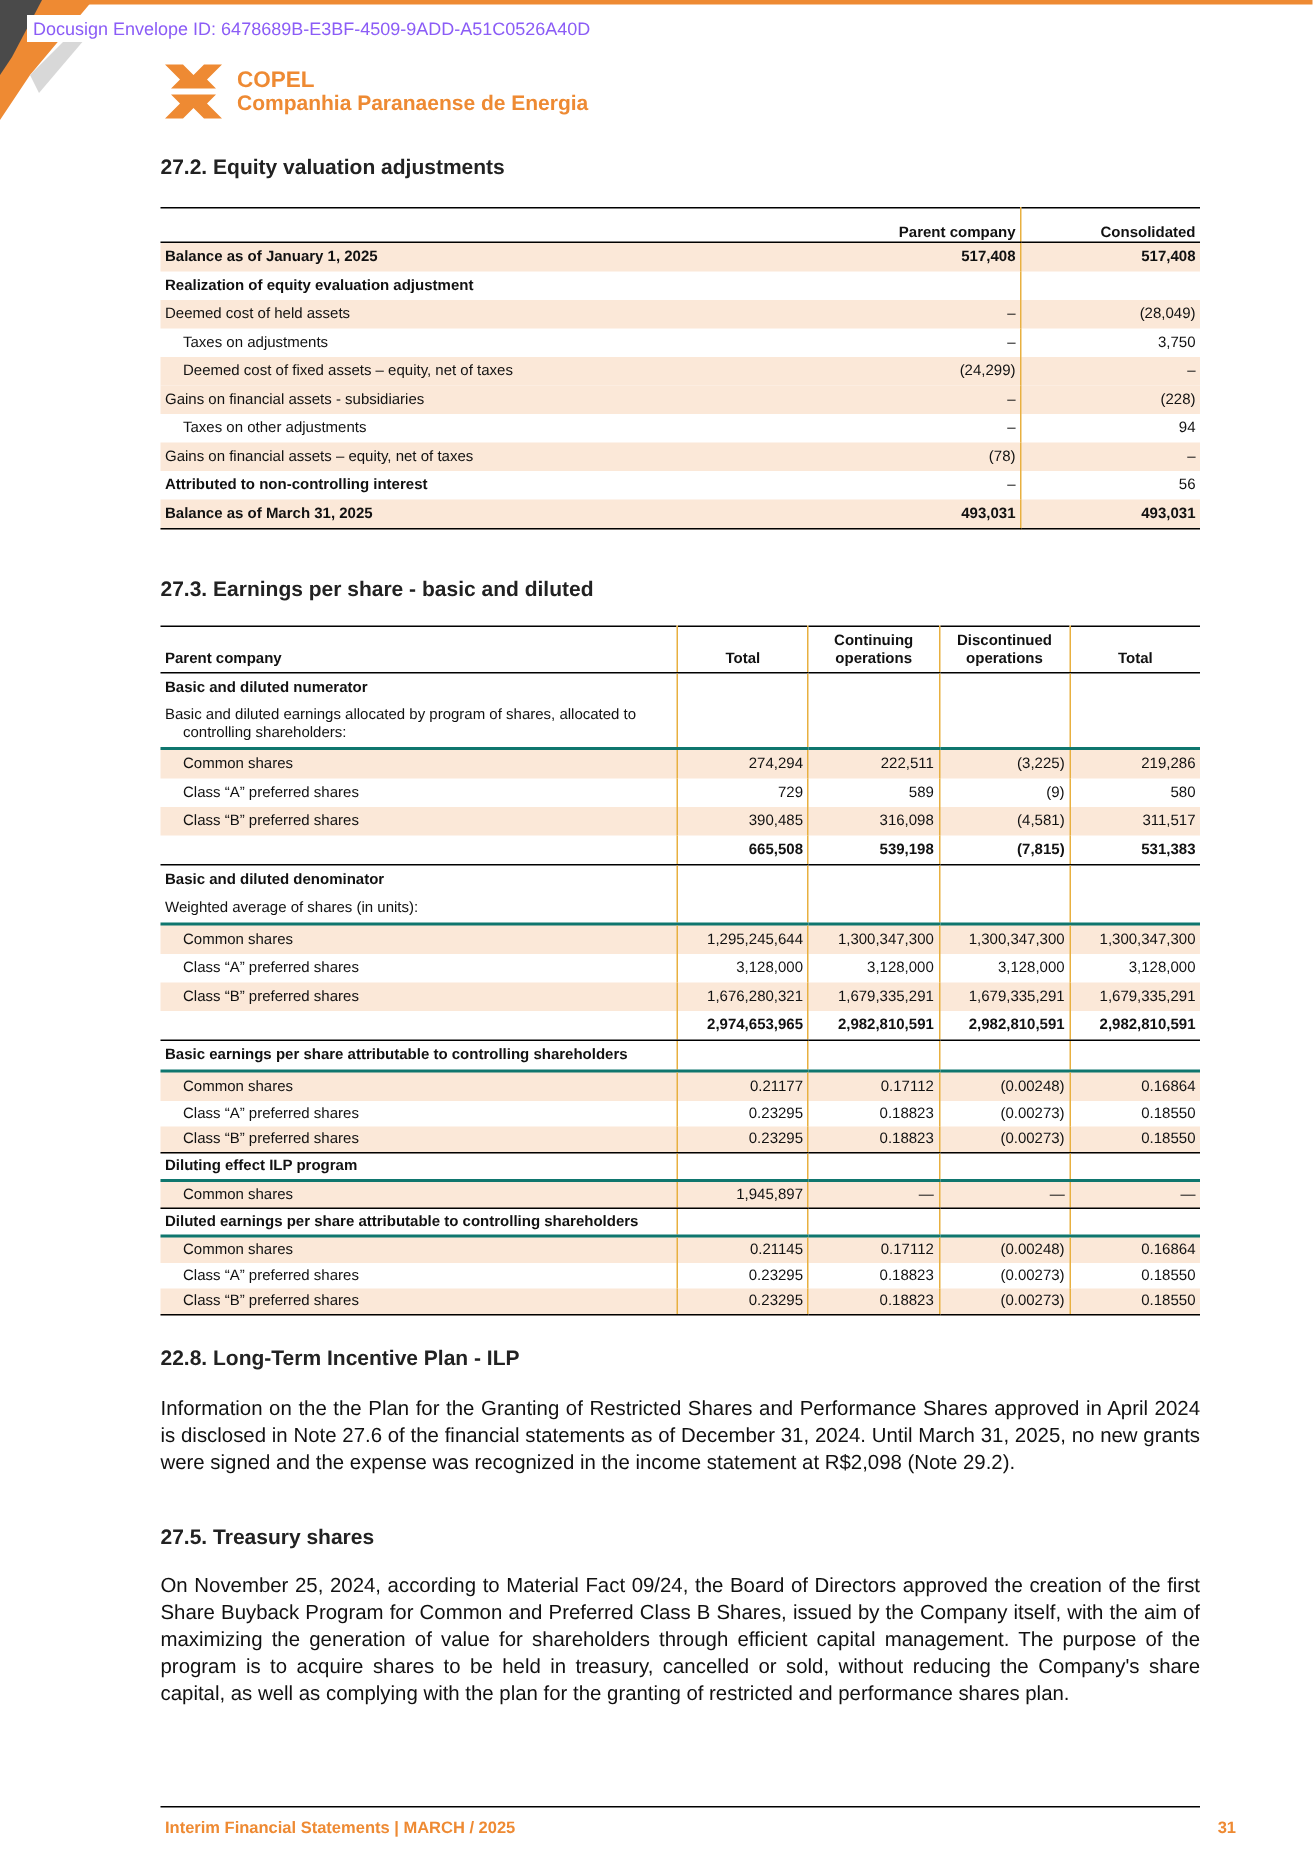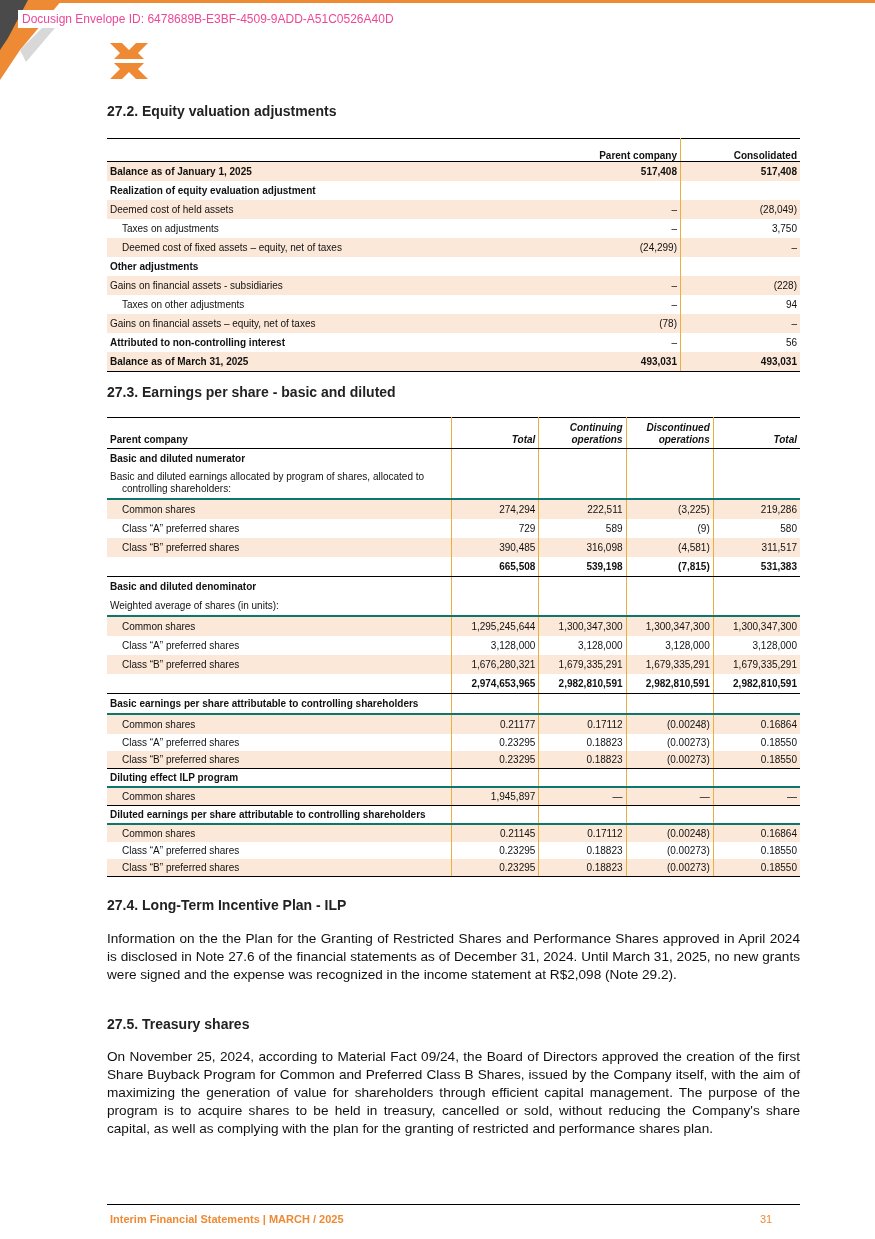--- a/index.html
+++ b/index.html
@@ -1,19 +1,19 @@
 <!DOCTYPE html>
 <html><head>
 <meta charset="utf-8">
 <style>
   html, body { margin: 0; padding: 0; background: #ffffff; }
   body { width: 875px; height: 1239px; position: relative; overflow: hidden; font-family: "Liberation Sans", sans-serif; color: #111; }
   .topbar { position: absolute; left: 0; top: 0; width: 875px; height: 3px; background: #ee8a33; }
   .corner { position: absolute; left: 0; top: 0; width: 80px; height: 80px; }
-  .envelope { position: absolute; left: 18px; top: 10px; background: #fff; font-size: 12px; padding: 2px 4px; color: #ec4899; font-family: "Liberation Sans", sans-serif; }
+  .envelope { position: absolute; left: 18px; top: 10px; background: #fff; font-size: 12px; padding: 2px 4px; color: #8b5cf6; font-family: "Liberation Sans", sans-serif; }
   .logo { position: absolute; left: 108px; top: 41px; height: 40px; display: flex; align-items: center; }
   .logo-mark { width: 42px; height: 40px; }
   .logo-text { margin-left: 8px; color: #ee8a33; font-weight: bold; line-height: 15px; }
   .logo-text .l1 { font-size: 15px; }
   .logo-text .l2 { font-size: 14px; }
 
   h2.sec { position: absolute; left: 107px; margin: 0; font-size: 14px; font-weight: bold; color: #222; }
 
   table { border-collapse: collapse; position: absolute; left: 107px; width: 693px; font-size: 10px; }
   td { padding: 0 3px; height: 19px; white-space: nowrap; }
@@ -29,51 +29,55 @@
   #t1 td.c2 { width: 113px; }
   #t1 tr.last td { border-bottom: 1px solid #000; }
 
   
   #t2 { top: 417px; border-top: 1px solid #000; }
   #t2 td { height: 19px; }
   #t2 .vl { border-left: 1px solid #e8b040; }
   #t2 .h1 td { height: 18px; font-weight: bold; vertical-align: middle; }
   #t2 .h1 td.date { border-bottom: 1px solid #e8b040; }
   #t2 .h2 td { height: 28px; font-weight: bold; vertical-align: bottom; border-bottom: 1px solid #000; line-height: 12px; padding-bottom: 2px; }
-  #t2 .h2 td.num { text-align: right; font-style: italic; }
+  #t2 .h2 td.num { text-align: center; }
   #t2 .wrap { white-space: normal; line-height: 12px; height: 30px; }
   #t2 .bt td { border-top: 2px solid #0f766e; }
   #t2 .bb td { border-bottom: 1px solid #000; }
   #t2 td.c0 { width: 330px; }
   #t2 td.cn { width: 83px; }
 
   p.body { position: absolute; left: 107px; width: 693px; margin: 0; font-size: 13.6px; line-height: 18px; text-align: justify; color: #111; }
 
   .footer-line { position: absolute; left: 107px; top: 1204px; width: 693px; height: 1px; background: #000; }
   .footer-left { position: absolute; left: 110px; top: 1213px; font-size: 11px; font-weight: bold; color: #ee8a33; }
-  .footer-right { position: absolute; left: 760px; width: 36px; top: 1213px; font-size: 11px; font-weight: normal; color: #ee8a33; }
+  .footer-right { position: absolute; left: 788px; width: 36px; top: 1213px; font-size: 11px; font-weight: bold; color: #ee8a33; text-align: right; }
 </style>
 </head>
 <body>
 
 <div class="topbar"></div>
 <svg class="corner" viewBox="0 0 80 80">
   <polygon points="0,0 62,0 20,50 0,80" fill="#ee8a33"></polygon>
   <polygon points="0,0 28,0 8,38 0,50" fill="#4a4a4a"></polygon>
   <polygon points="20,50 48,22 60,22 26,62" fill="#d8d8d8"></polygon>
 </svg>
 <div class="envelope">Docusign Envelope ID: 6478689B-E3BF-4509-9ADD-A51C0526A40D</div>
 
 <div class="logo">
   <svg class="logo-mark" viewBox="0 0 42 40">
     <g fill="#ee8a33">
       <polygon points="2,2 14,2 21,9 28,2 40,2 30,12 36,18 6,18 12,12"></polygon>
       <polygon points="6,22 36,22 30,28 40,38 28,38 21,31 14,38 2,38 12,28"></polygon>
     </g>
   </svg>
+  <div class="logo-text">
+    <div class="l1">COPEL</div>
+    <div class="l2">Companhia Paranaense de Energia</div>
+  </div>
 </div>
 
 <h2 class="sec" style="top:103px">27.2. Equity valuation adjustments</h2>
 
 <table id="t1">
   <tbody>
       <tr class="hdr">
     <td></td>
     <td class="num c1">Parent company</td>
     <td class="num c2">Consolidated</td>
@@ -95,25 +99,20 @@
   </tr>
   <tr>
     <td class="ind">Taxes on adjustments</td>
     <td class="num c1">–</td>
     <td class="num c2">3,750</td>
   </tr>
   <tr class="shade">
     <td class="ind">Deemed cost of fixed assets – equity, net of taxes</td>
     <td class="num c1">(24,299)</td>
     <td class="num c2">–</td>
-  </tr>
-  <tr class="bold">
-    <td>Other adjustments</td>
-    <td class="num c1"></td>
-    <td class="num c2"></td>
   </tr>
   <tr class="shade">
     <td>Gains on financial assets - subsidiaries</td>
     <td class="num c1">–</td>
     <td class="num c2">(228)</td>
   </tr>
   <tr>
     <td class="ind">Taxes on other adjustments</td>
     <td class="num c1">–</td>
     <td class="num c2">94</td>
@@ -299,21 +298,21 @@
       <tr class="shade bb">
         <td class="c0 ind" style="height: 17px;">Class “B” preferred shares</td>
         <td class="num cn vl" style="height: 17px;">0.23295</td>
         <td class="num cn vl" style="height: 17px;">0.18823</td>
         <td class="num cn vl" style="height: 17px;">(0.00273)</td>
         <td class="num cn vl" style="height: 17px;">0.18550</td>
       </tr>
     </tbody>
 </table>
 
-<h2 class="sec" style="top:897px">27.4. Long-Term Incentive Plan - ILP</h2>
+<h2 class="sec" style="top:897px">22.8. Long-Term Incentive Plan - ILP</h2>
 <p class="body" style="top:930px">Information on the the Plan for the Granting of Restricted Shares and Performance Shares approved in April 2024 is disclosed in Note 27.6 of the financial statements as of December 31, 2024. Until March 31, 2025, no new grants were signed and the expense was recognized in the income statement at R$2,098 (Note 29.2).</p>
 
 <h2 class="sec" style="top:1016px">27.5. Treasury shares</h2>
 <p class="body" style="top:1048px">On November 25, 2024, according to Material Fact 09/24, the Board of Directors approved the creation of the first Share Buyback Program for Common and Preferred Class B Shares, issued by the Company itself, with the aim of maximizing the generation of value for shareholders through efficient capital management. The purpose of the program is to acquire shares to be held in treasury, cancelled or sold, without reducing the Company's share capital, as well as complying with the plan for the granting of restricted and performance shares plan.</p>
 
 <div class="footer-line"></div>
 <div class="footer-left">Interim Financial Statements | MARCH / 2025</div>
 <div class="footer-right">31</div>
 
 </body></html>

